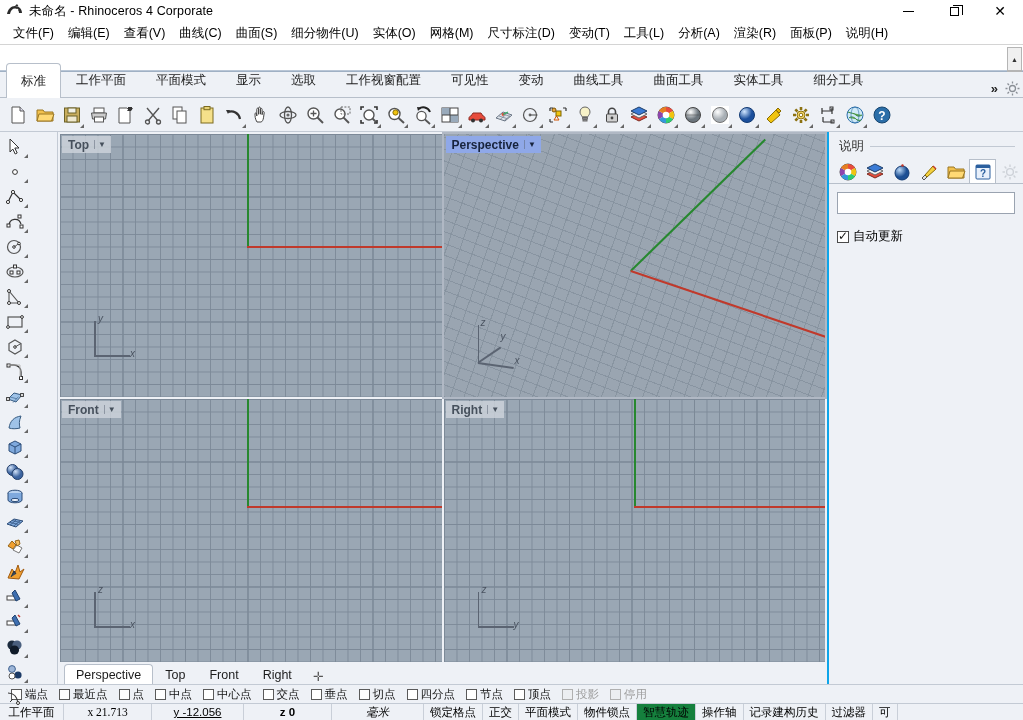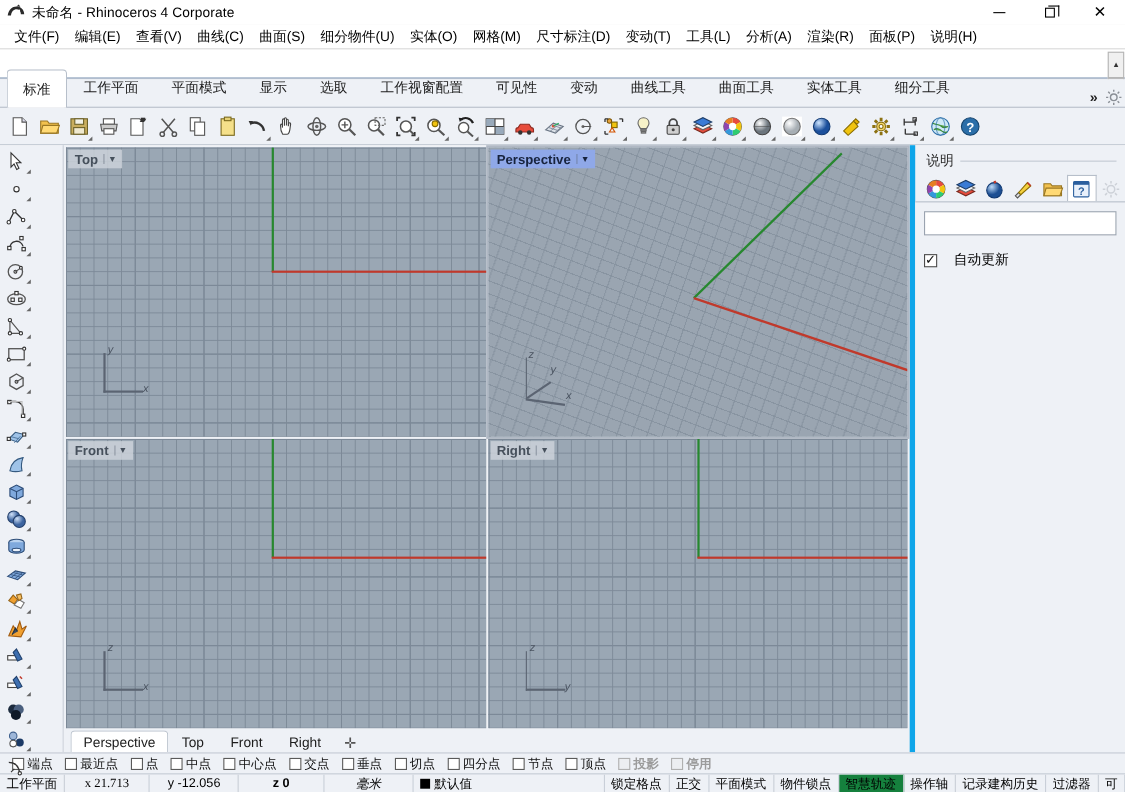--- a/index.html
+++ b/index.html
@@ -83,38 +83,38 @@
       repeating-linear-gradient(109deg, rgba(133,145,158,.85) 0 1px, transparent 1px 13px),
       repeating-linear-gradient(21deg, rgba(133,145,158,.85) 0 1px, transparent 1px 11px);
   }
 
   .vp-tabs { height: 22px; background: #eef1f6; display: flex; align-items: flex-end; padding-left: 6px; flex: 0 0 auto; }
   .vp-tab { height: 20px; padding: 0 11px; display: flex; align-items: center; font-size: 12.5px; color: #1c1c1c; border: 1px solid transparent; border-bottom: none; }
   .vp-tab.active { background: #ffffff; border-color: #b7bfca; border-top-left-radius: 4px; border-top-right-radius: 4px; }
   .vp-tab-add { padding: 0 9px; display: flex; align-items: center; color: #555; font-size: 13px; }
 
   
-  .rightpanel { width: 196px; background: #eef1f6; border-left: 5px solid #0ea5e9; display: flex; flex-direction: column; flex: 0 0 auto; }
+  .rightpanel { width: 196px; background: #eef1f6; border-left: 2px solid #0ea5e9; display: flex; flex-direction: column; flex: 0 0 auto; }
   .rp-header { display: flex; align-items: center; padding: 6px 8px 2px 10px; gap: 6px; }
   .rp-header .lbl { font-size: 12.5px; color: #2b2b2b; }
   .rp-header .rule { flex: 1; height: 1px; background: #c2c9d3; }
   .rp-tabs { display: flex; align-items: flex-end; padding-left: 6px; height: 26px; }
   .rp-tab { width: 27px; height: 24px; display: flex; align-items: center; justify-content: center; border: 1px solid transparent; border-bottom: none; }
   .rp-tab.active { background: #ffffff; border-color: #b7bfca; }
   .rp-tab.dim { opacity: .38; }
   .rp-content { flex: 1 1 auto; background: #eef1f6; border-top: 1px solid #b7bfca; padding: 8px; }
   .rp-input { width: 100%; height: 22px; background: #ffffff; border: 1px solid #9aa3b0; }
-  .rp-check { display: flex; align-items: center; gap: 15px; margin-top: 14px; font-size: 12.5px; }
+  .rp-check { display: flex; align-items: center; gap: 4px; margin-top: 14px; font-size: 12.5px; }
   .cbox { width: 12px; height: 12px; border: 1px solid #4a4a4a; background: #fff; position: relative; }
   .cbox.checked::after { content: "✓"; position: absolute; left: 0px; top: -3px; font-size: 12px; color: #111; }
 
   
   .osnapbar { height: 19px; background: #eef1f6; border-top: 1px solid #c3cad4; display: flex; align-items: center; padding-left: 6px; gap: 1px; flex: 0 0 auto; }
   .osnap { display: flex; align-items: center; gap: 3px; padding: 0 5px; font-size: 11.5px; color: #111; white-space: nowrap; }
-  .osnap.disabled { color: #9b9b9b; font-weight: bold; }
+  .osnap.disabled { color: #9b9b9b; }
   .osnap .cb { width: 11px; height: 11px; border: 1px solid #5a5a5a; background: #fff; }
   .osnap.disabled .cb { border-color: #b0b0b0; background: #eceef1; }
 
   
   .statusbar { height: 17px; background: #eef1f6; border-top: 1px solid #c3cad4; display: flex; align-items: center; font-size: 11.5px; flex: 0 0 auto; overflow: hidden; }
   .st { height: 17px; display: flex; align-items: center; justify-content: center; padding: 0 6px; border-right: 1px solid #c9cfd8; white-space: nowrap; }
   .st.sel { background: #15803d; }
   .swatch { width: 9px; height: 9px; background: #000; margin-right: 4px; display: inline-block; }
 
   svg { display: block; }
@@ -998,32 +998,28 @@
       </div>
     </div>
 
   <div class="statusbar" id="statusbar">
       <div class="st" style="width: 64px;">
         <span>工作平面</span>
       </div>
       <div class="st" style="width: 88px; font-family: Liberation Serif, serif;">
         <span>x 21.713</span>
       </div>
-      <div class="st" style="width: 92px;">
+      <div class="st" style="width: 92px; text-decoration: underline;">
         <span>y -12.056</span>
       </div>
       <div class="st" style="width: 88px; font-weight: bold;">
         <span>z 0</span>
       </div>
       <div class="st" style="width: 92px; font-style: italic;">
         <span>毫米</span>
-      </div>
-      <div class="st" style="width: 200px; justify-content: flex-start;">
-        <span class="swatch" style="background: rgb(0, 0, 0);"></span>
-        <span>默认值</span>
       </div>
       <div class="st">锁定格点</div>
       <div class="st">正交</div>
       <div class="st">平面模式</div>
       <div class="st">物件锁点</div>
       <div class="st sel">智慧轨迹</div>
       <div class="st">操作轴</div>
       <div class="st">记录建构历史</div>
       <div class="st">过滤器</div>
       <div class="st">可</div>

